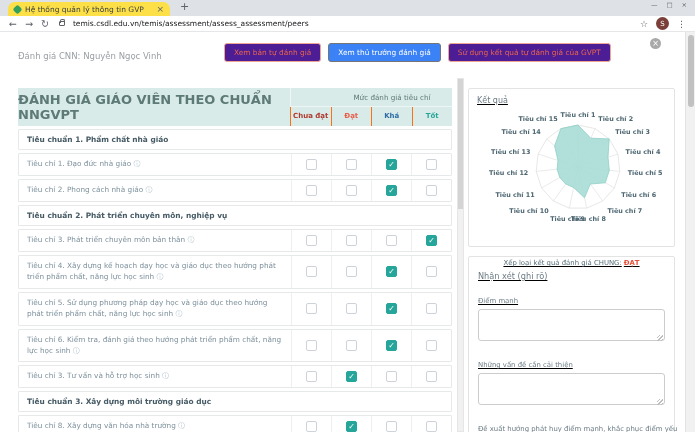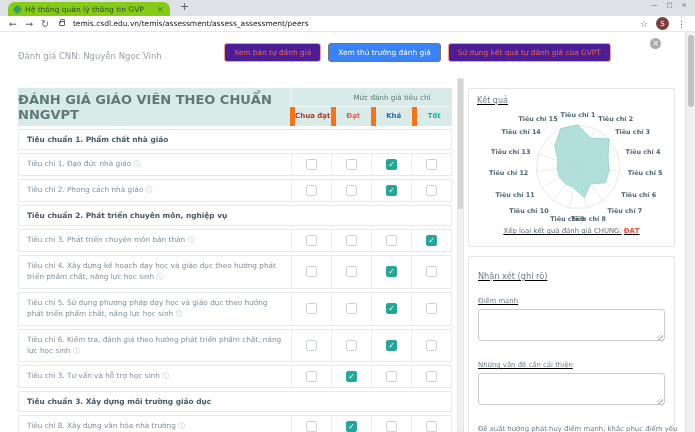--- a/index.html
+++ b/index.html
@@ -1,21 +1,21 @@
 <!DOCTYPE html>
 <html><head>
 <meta charset="utf-8">
 <style>
   * { margin:0; padding:0; box-sizing:border-box; }
   html,body { width:695px; height:432px; overflow:hidden; background:#fff;
     font-family:"DejaVu Sans", sans-serif; position:relative; }
 
   
   .tabstrip { height:16px; background:#dee1e6; position:relative; }
-  .tab { position:absolute; left:8px; top:2px; width:162px; height:14px; background:#84cc16;
+  .tab { position:absolute; left:8px; top:2px; width:162px; height:14px; background:#fde047;
     border-radius:7px 7px 0 0; display:flex; align-items:center; padding:0 6px; gap:4px; }
   .favicon { width:7px; height:7px; background:#35a05c; border-radius:2px; transform:rotate(45deg); flex:0 0 auto; }
   .tab-title { font-size:7.5px; color:#3c4043; white-space:nowrap; overflow:hidden; flex:1; }
   .tab-close { font-size:9px; color:#5f6368; line-height:14px; }
   .newtab { position:absolute; left:180px; top:0px; font-size:11px; color:#5f6368; }
   .win-controls { position:absolute; right:8px; top:1px; font-size:6.5px; color:#5f6368; display:flex; gap:9px; }
 
   .addressbar { height:16px; background:#fff; display:flex; align-items:center; padding:0 9px; gap:8px;
     border-bottom:1px solid #e4e6e8; }
   .nav-ic { color:#5f6368; font-size:9.5px; line-height:16px; }
@@ -41,42 +41,42 @@
   
   .left-pane { position:absolute; left:18px; top:56px; width:434px; }
   .tbl-header { display:flex; background:#d9ebe9; height:38px; }
   .th-title { width:272px; display:flex; align-items:center; padding:0 0; font-size:13px;
     font-weight:bold; color:#5d7a76; }
   .th-levels { flex:1; display:flex; flex-direction:column; }
   .th-group { height:19px; line-height:19px; text-align:center; font-size:7.2px; color:#5d7a76;
     border-bottom:1px solid #eef6f5; border-left:1px solid #eef6f5;padding-left:41px; }
   .th-cols { display:flex; height:19px; }
   .th-col { flex:1; line-height:19px; text-align:center; font-size:7px; font-weight:bold;
-    border-left:5px solid #f97316; overflow:hidden; }
+    border-left:1px solid #f97316; overflow:hidden; }
   #rows { margin-top:3px; }
   .row { display:flex; background:#fff; border:1px solid #e6e9ea; border-radius:1px; margin-bottom:3px; }
   .section-row { align-items:center; padding:4px 8px; font-size:7.4px; font-weight:bold; color:#455a64; min-height:21px; }
   .crit-row .label { width:272px; padding:5px 8px; font-size:7.3px; color:#7d909c; line-height:1.5; }
   .info { color:#aebfc9; font-size:7px; }
   .cb-cell { flex:1; display:flex; align-items:center; justify-content:center; border-left:1px solid #edf0f1; }
   .cb { width:11px; height:11px; border:1px solid #cdd3d8; border-radius:2px; background:#fff; }
   .cb.checked { background:#26a69a; border-color:#26a69a; color:#fff; font-size:8px; line-height:10px; text-align:center; }
 
   
   .mid-scroll { position:absolute; left:457px; top:46px; width:7px; bottom:0; background:#f1f1f1;
     border:1px solid #e6e6e6; }
   .mid-thumb { position:absolute; top:0; left:0; right:0; height:130px; background:#d4d4d4; }
 
   
   .right-pane { position:absolute; left:468px; top:56px; width:207px; }
   .card { background:#fff; border:1px solid #e3e3e3; border-radius:2px;text-decoration:underline; }
   .result-card { height:159px; padding:7px 8px 5px; }
   .card-title { font-size:8px; color:#6b7b84; }
   #radar { display:block; margin:1px auto 0; }
-  .overall { text-align:center; font-size:6.9px; color:#546e7a; }
+  .overall { text-align:center; font-size:6.9px; color:#546e7a;margin-top:32px; }
   .overall-val { color:#e8503a; font-weight:bold; margin-left:2px; }
   .comments-card { margin-top:9px; padding:8px 9px; height:200px; }
   .comments-card .card-title { margin:6px 0 2px; font-size:8.2px; }
   .field-label { font-size:6.9px; color:#6b7b84; margin:16px 0 4px; white-space:nowrap; }
   .ta-wrap { position:relative; }
   .ta-wrap textarea { width:100%; height:32px; border:1px solid #ccc; border-radius:3px; resize:none;
     background:#fff; font-family:"DejaVu Sans",sans-serif; font-size:7px; padding:3px; }
   .ta-wrap:last-child textarea { height:62px; }
   .ta-wrap::after { content:""; position:absolute; right:2px; bottom:4px; width:6px; height:6px;
     background:repeating-linear-gradient(135deg, transparent 0 1.5px, #bdbdbd 1.5px 2.5px); }

